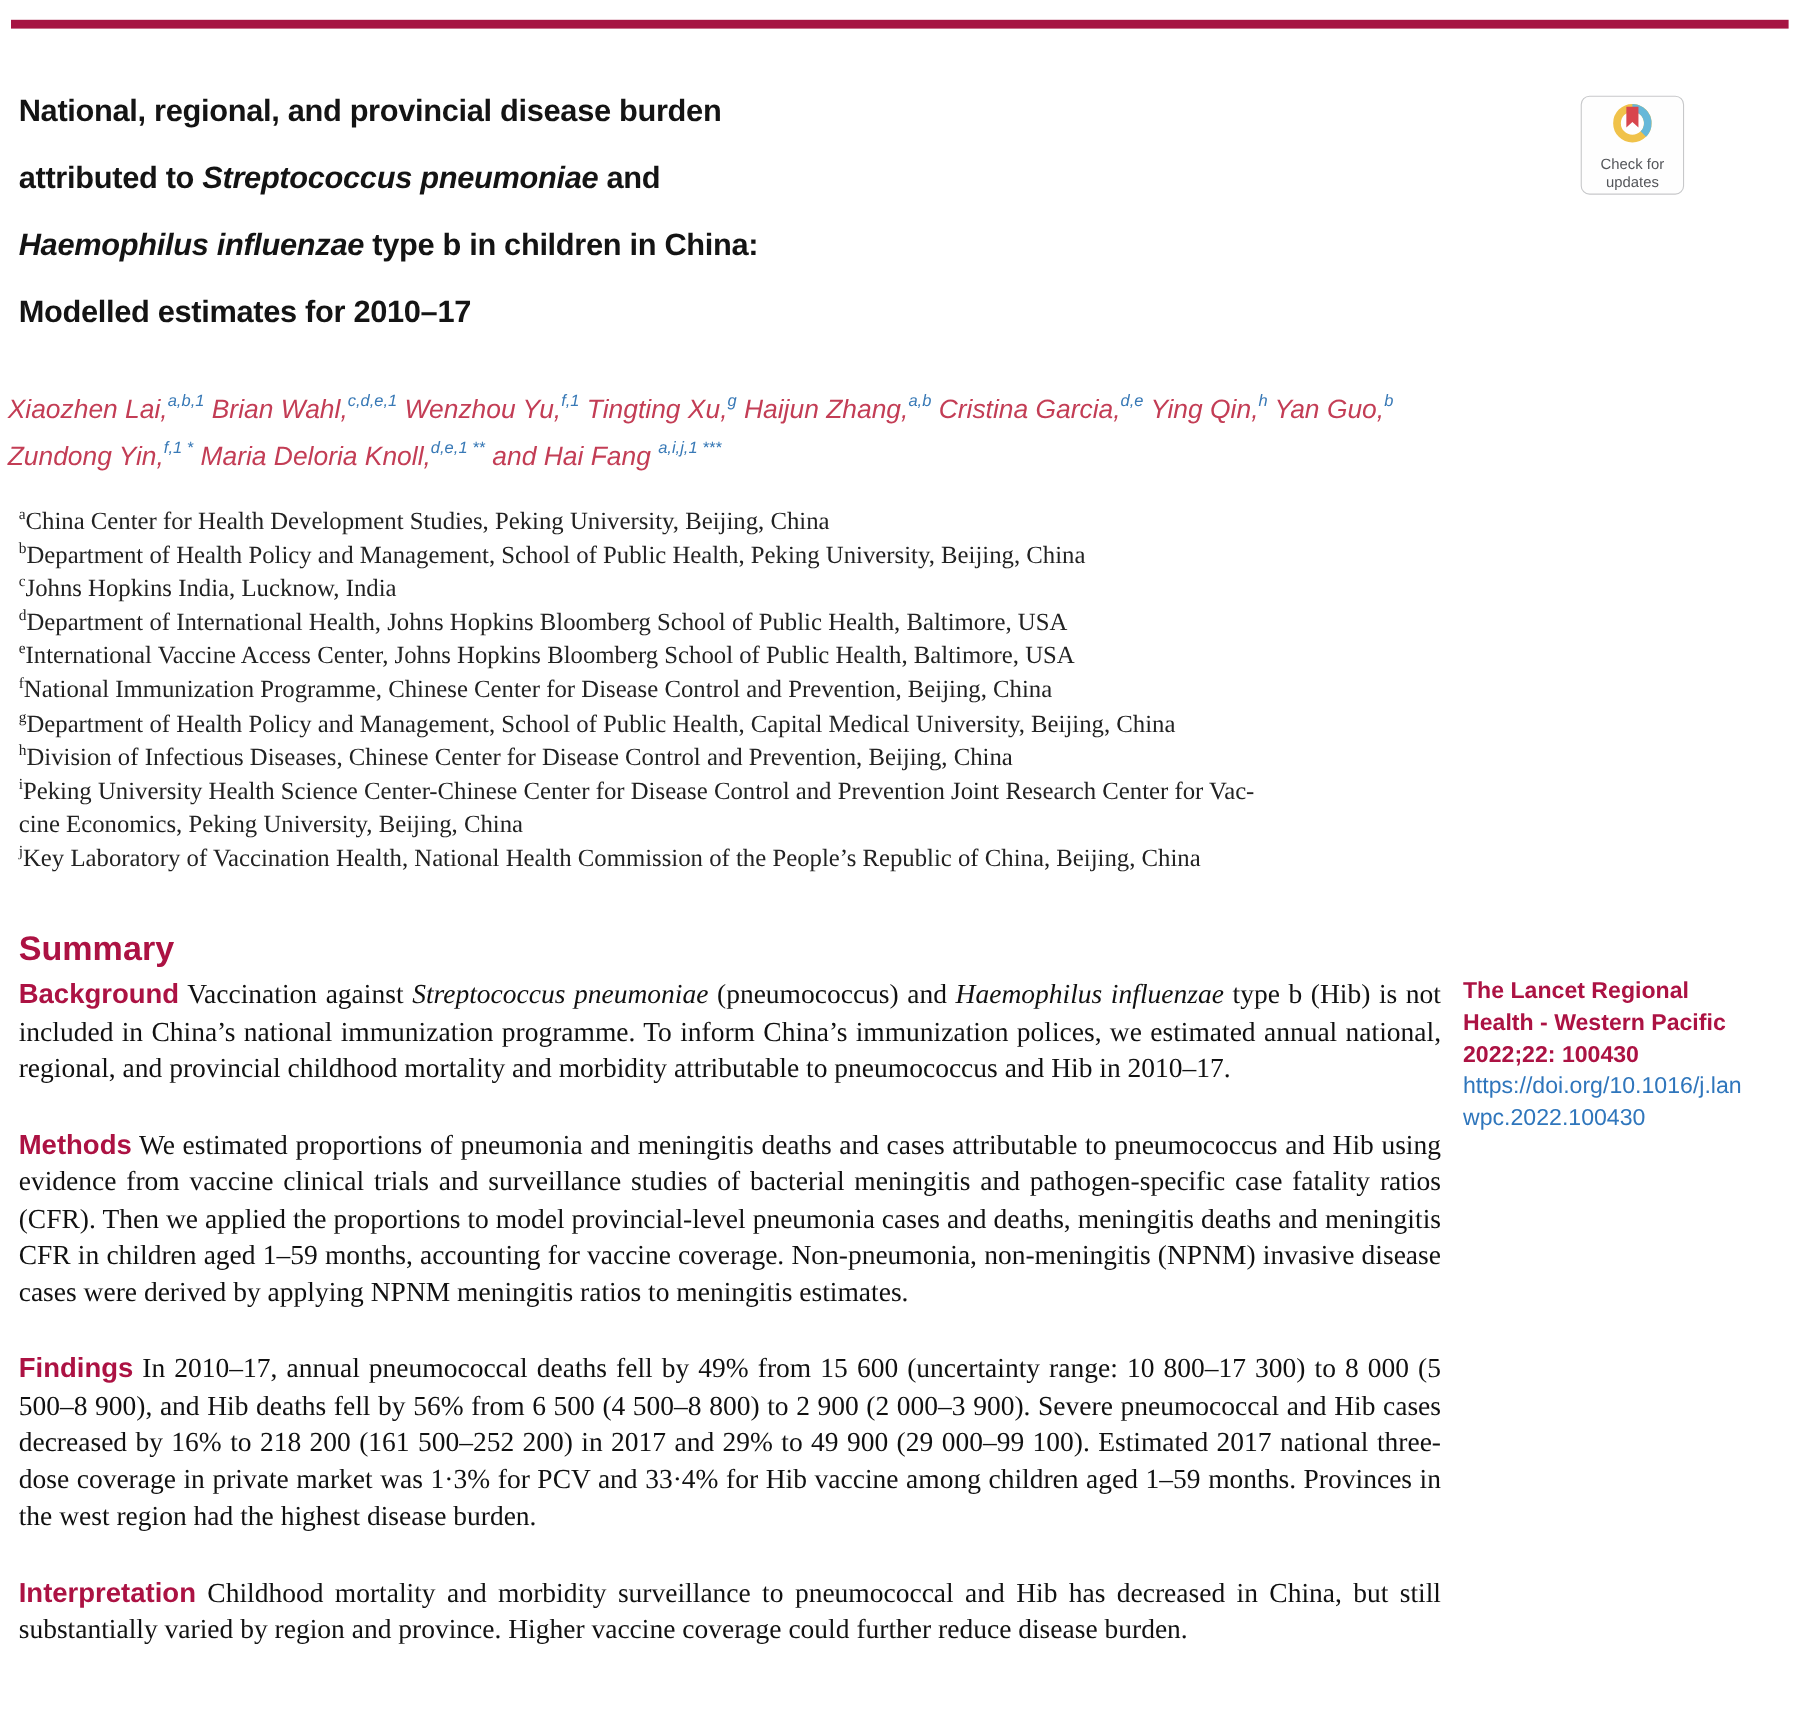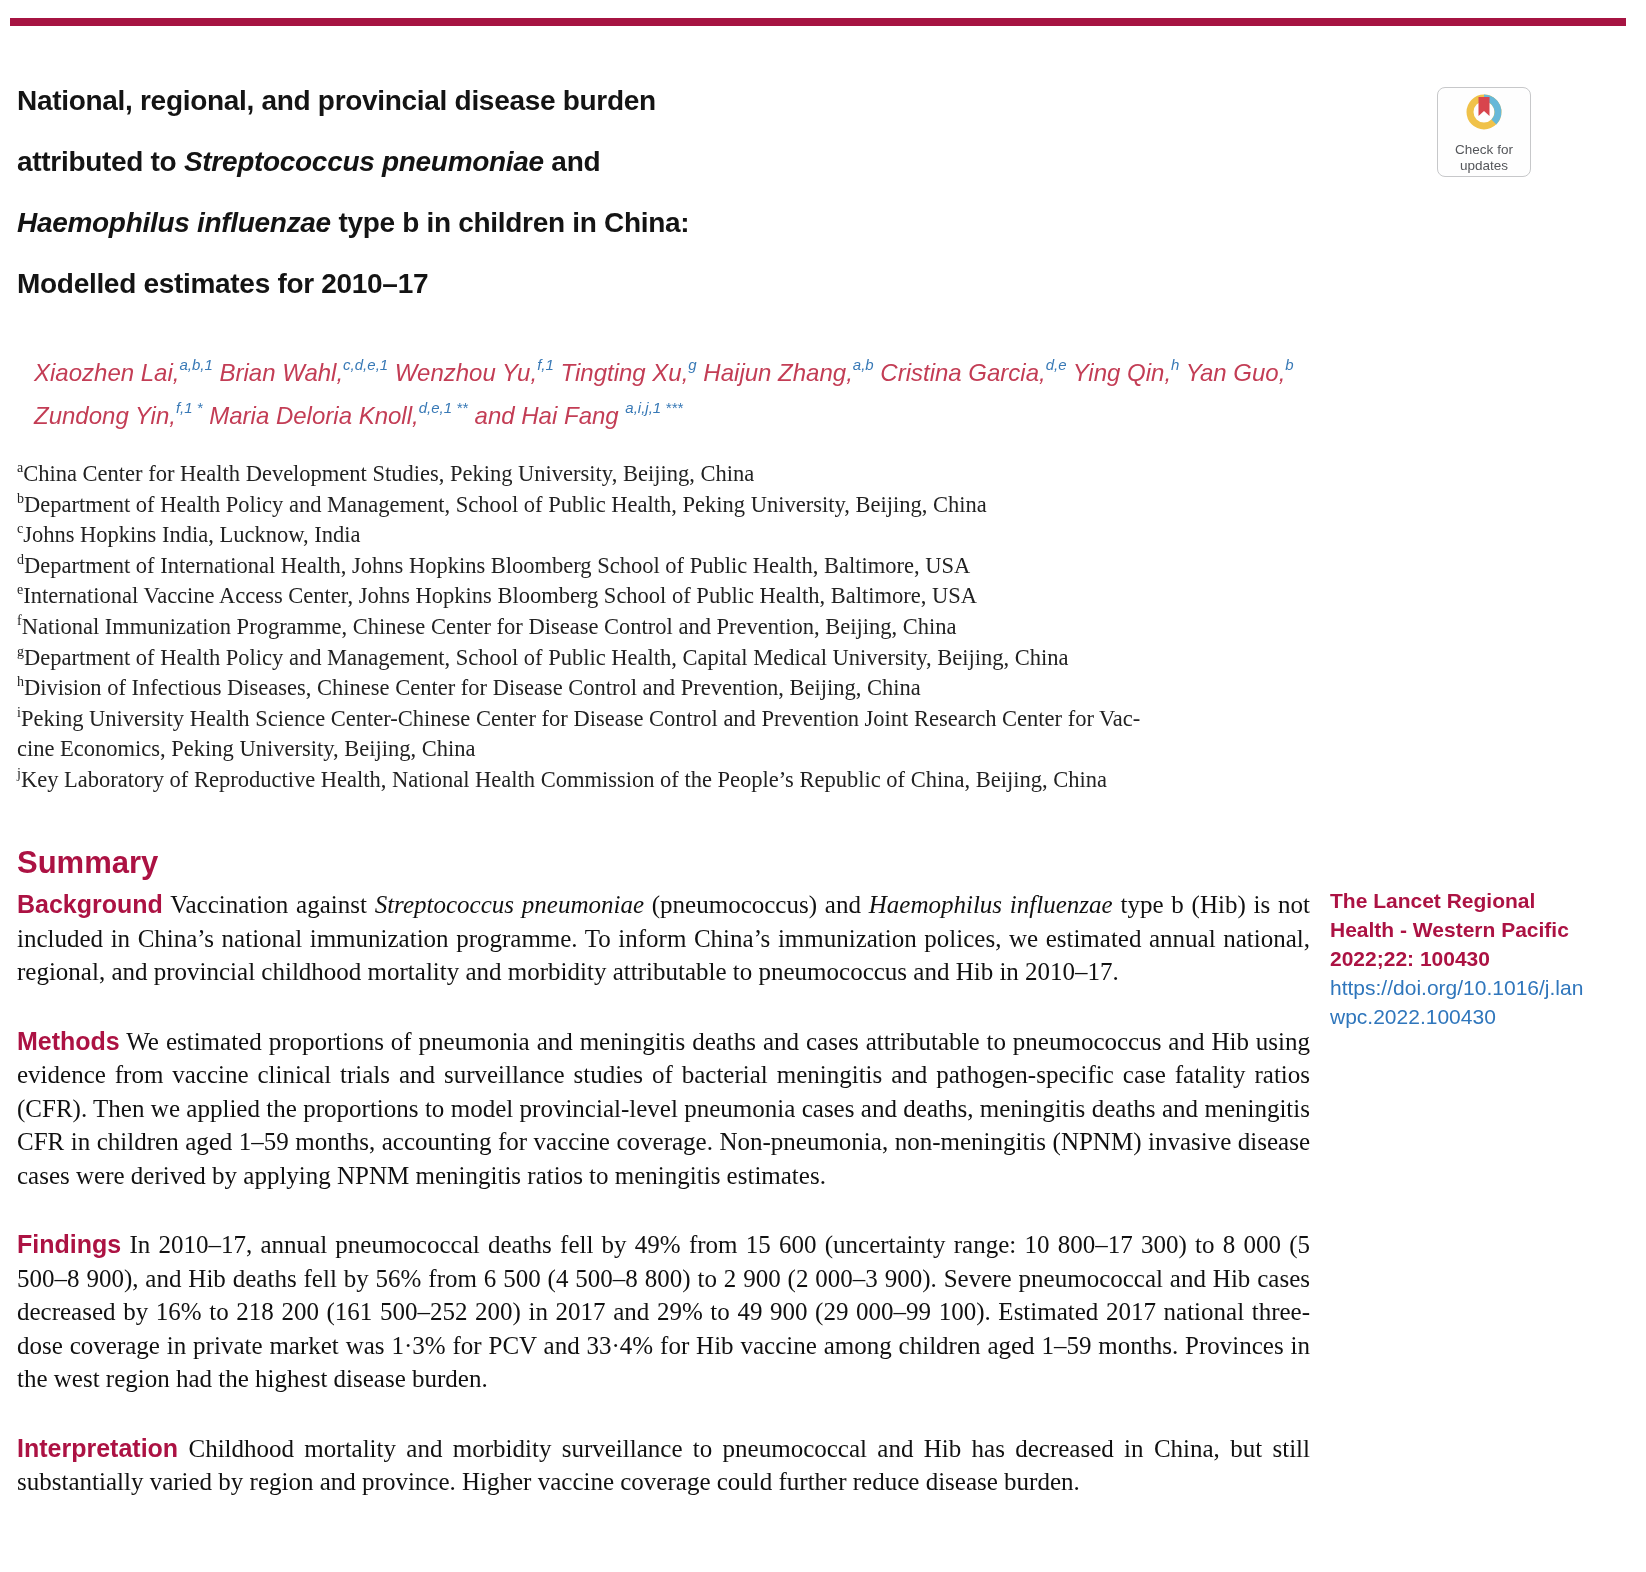--- a/index.html
+++ b/index.html
@@ -12,21 +12,21 @@
          font-family:"Liberation Sans",sans-serif;font-weight:bold;
          font-size:28px;line-height:61px;letter-spacing:-0.3px;color:#141414;}
   .title .i{font-style:italic;}
 
   .badge{position:absolute;left:1437px;top:87px;width:94px;height:90px;box-sizing:border-box;
          border:1px solid #c7c8ca;border-radius:8px;background:#fefefe;
          display:flex;flex-direction:column;align-items:center;justify-content:flex-start;cursor:pointer;}
   .badge svg{margin-top:5px;}
   .badge-text{font-size:13.5px;line-height:15.5px;color:#54565a;text-align:center;margin-top:7px;}
 
-  .authors{position:absolute;left:34px;top:351px;width:1290px;
+  .authors{position:absolute;left:7px;top:351px;width:1290px;
            font-style:italic;font-size:24px;line-height:43px;color:var(--author_red,#C33D55);}
   .authors .sup{color:var(--superscript_blue,#3879B6);font-size:15px;vertical-align:11px;line-height:0;}
 
   .affiliations{position:absolute;left:17px;top:459px;width:1300px;
                 font-size:22.5px;line-height:30.6px;color:#222;font-family:Liberation Serif, serif;}
   .aff-sup{font-size:14px;vertical-align:9px;line-height:0;}
 
   .summary{position:absolute;left:17px;top:846px;width:1293px;}
   .summary-heading{margin:0 0 9px 0;font-size:31px;line-height:33px;font-weight:bold;
                    color:var(--crimson,#AC1243);}
@@ -69,21 +69,21 @@
       <div><span class="aff-sup">a</span><span>China Center for Health Development Studies, Peking University, Beijing, China</span></div>
       <div><span class="aff-sup">b</span><span>Department of Health Policy and Management, School of Public Health, Peking University, Beijing, China</span></div>
       <div><span class="aff-sup">c</span><span>Johns Hopkins India, Lucknow, India</span></div>
       <div><span class="aff-sup">d</span><span>Department of International Health, Johns Hopkins Bloomberg School of Public Health, Baltimore, USA</span></div>
       <div><span class="aff-sup">e</span><span>International Vaccine Access Center, Johns Hopkins Bloomberg School of Public Health, Baltimore, USA</span></div>
       <div><span class="aff-sup">f</span><span>National Immunization Programme, Chinese Center for Disease Control and Prevention, Beijing, China</span></div>
       <div><span class="aff-sup">g</span><span>Department of Health Policy and Management, School of Public Health, Capital Medical University, Beijing, China</span></div>
       <div><span class="aff-sup">h</span><span>Division of Infectious Diseases, Chinese Center for Disease Control and Prevention, Beijing, China</span></div>
       <div><span class="aff-sup">i</span><span>Peking University Health Science Center-Chinese Center for Disease Control and Prevention Joint Research Center for Vac-</span></div>
       <div><span class="aff-sup"></span><span>cine Economics, Peking University, Beijing, China</span></div>
-      <div><span class="aff-sup">j</span><span>Key Laboratory of Reproductive Health, National Health Commission of the People’s Republic of China, Beijing, China</span></div>
+      <div><span class="aff-sup">j</span><span>Key Laboratory of Vaccination Health, National Health Commission of the People’s Republic of China, Beijing, China</span></div>
     </div>
 
   <section class="summary">
     <h2 class="summary-heading">Summary</h2>
     <div>
         <p class="body-para"><span class="para-label">Background</span><span> Vaccination against </span><span class="i">Streptococcus pneumoniae</span><span> (pneumococcus) and </span><span class="i">Haemophilus influenzae</span><span> type b (Hib) is not included in China’s national immunization programme. To inform China’s immunization polices, we estimated annual national, regional, and provincial childhood mortality and morbidity attributable to pneumococcus and Hib in 2010–17.</span></p>
         <p class="body-para"><span class="para-label">Methods</span><span> We estimated proportions of pneumonia and meningitis deaths and cases attributable to pneumococcus and Hib using evidence from vaccine clinical trials and surveillance studies of bacterial meningitis and pathogen-specific case fatality ratios (CFR). Then we applied the proportions to model provincial-level pneumonia cases and deaths, meningitis deaths and meningitis CFR in children aged 1–59 months, accounting for vaccine coverage. Non-pneumonia, non-meningitis (NPNM) invasive disease cases were derived by applying NPNM meningitis ratios to meningitis estimates.</span></p>
         <p class="body-para"><span class="para-label">Findings</span><span> In 2010–17, annual pneumococcal deaths fell by 49% from 15 600 (uncertainty range: 10 800–17 300) to 8 000 (5 500–8 900), and Hib deaths fell by 56% from 6 500 (4 500–8 800) to 2 900 (2 000–3 900). Severe pneumococcal and Hib cases decreased by 16% to 218 200 (161 500–252 200) in 2017 and 29% to 49 900 (29 000–99 100). Estimated 2017 national three-dose coverage in private market was 1·3% for PCV and 33·4% for Hib vaccine among children aged 1–59 months. Provinces in the west region had the highest disease burden.</span></p>
         <p class="body-para"><span class="para-label">Interpretation</span><span> Childhood mortality and morbidity surveillance to pneumococcal and Hib has decreased in China, but still substantially varied by region and province. Higher vaccine coverage could further reduce disease burden.</span></p>
       </div>

